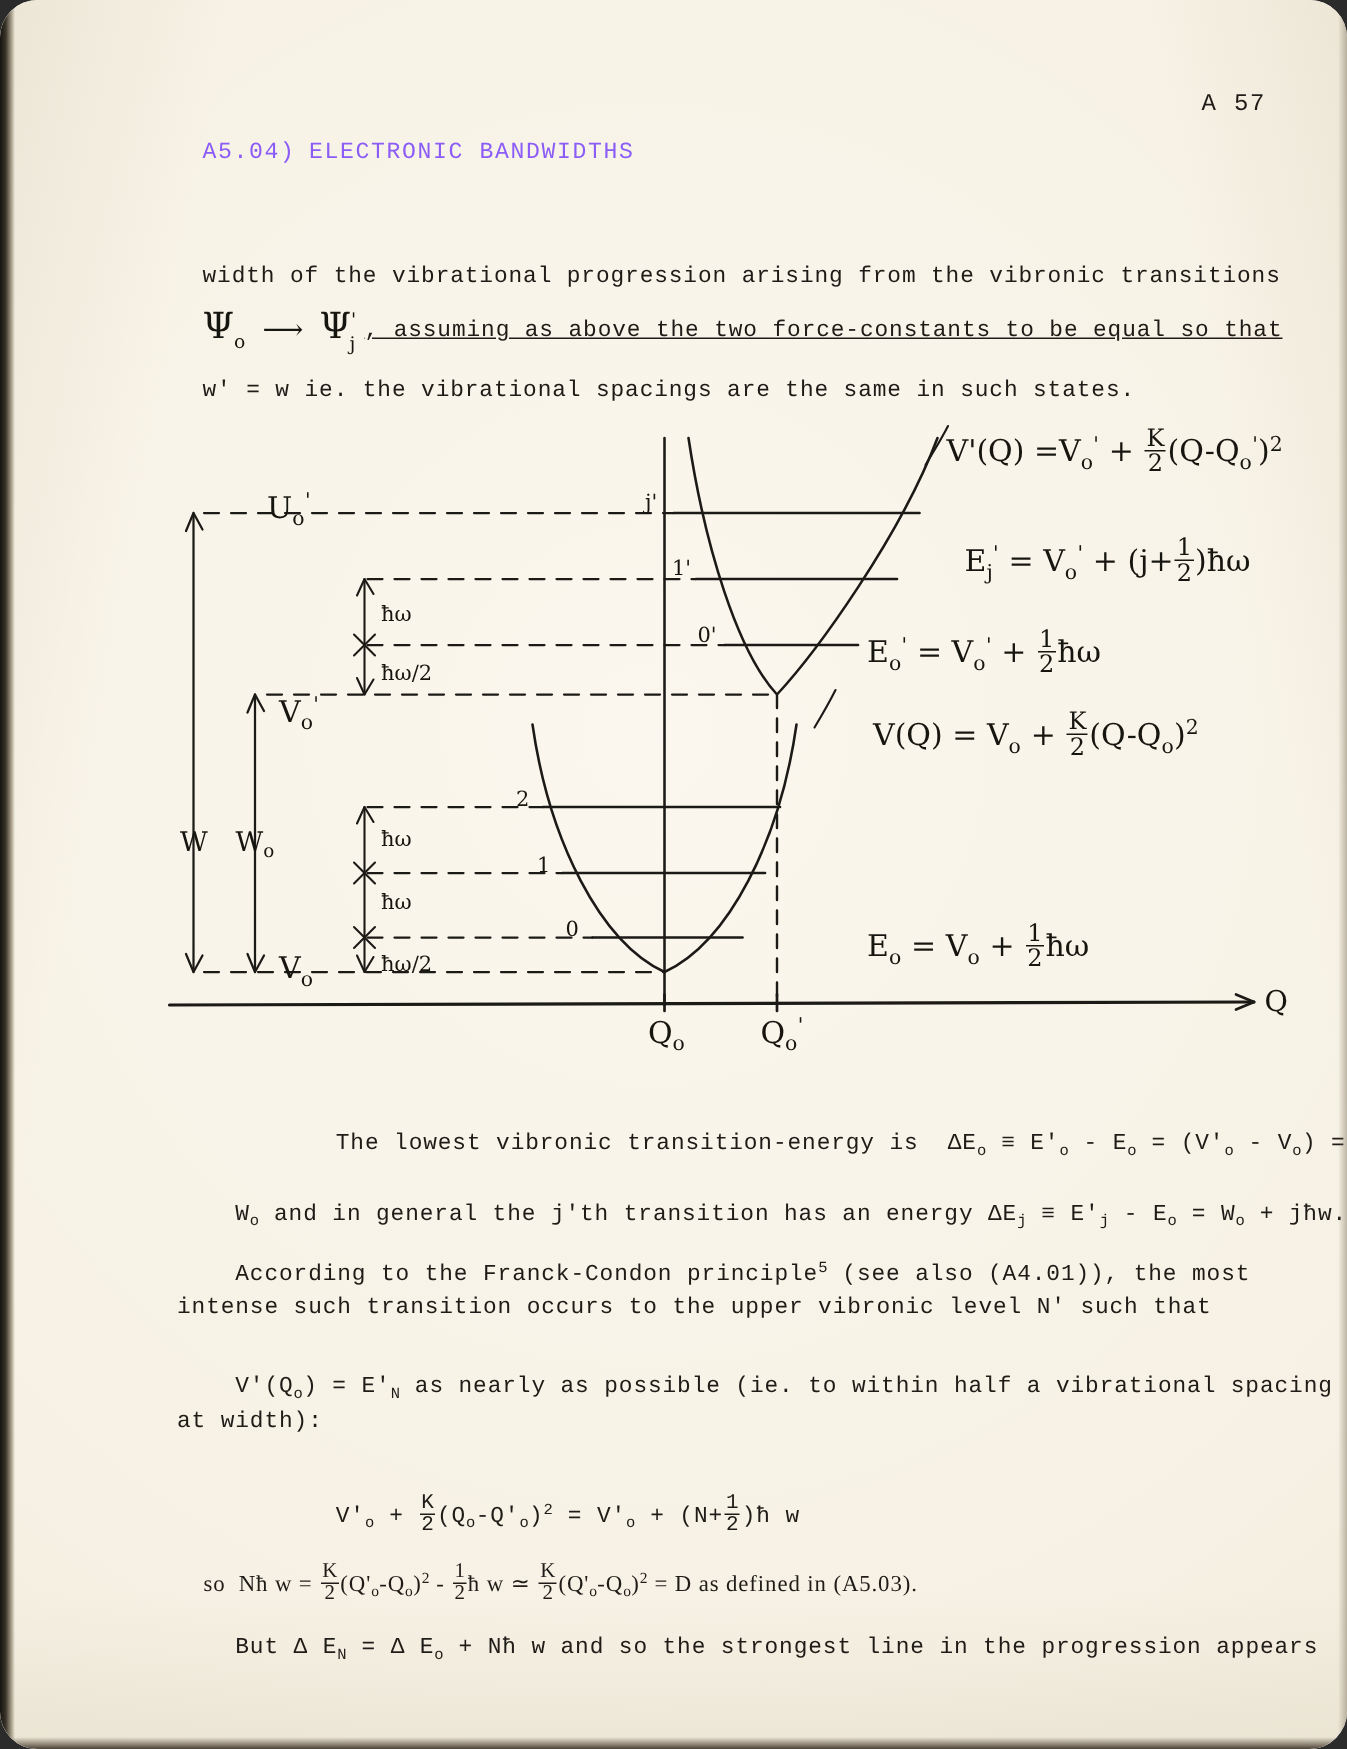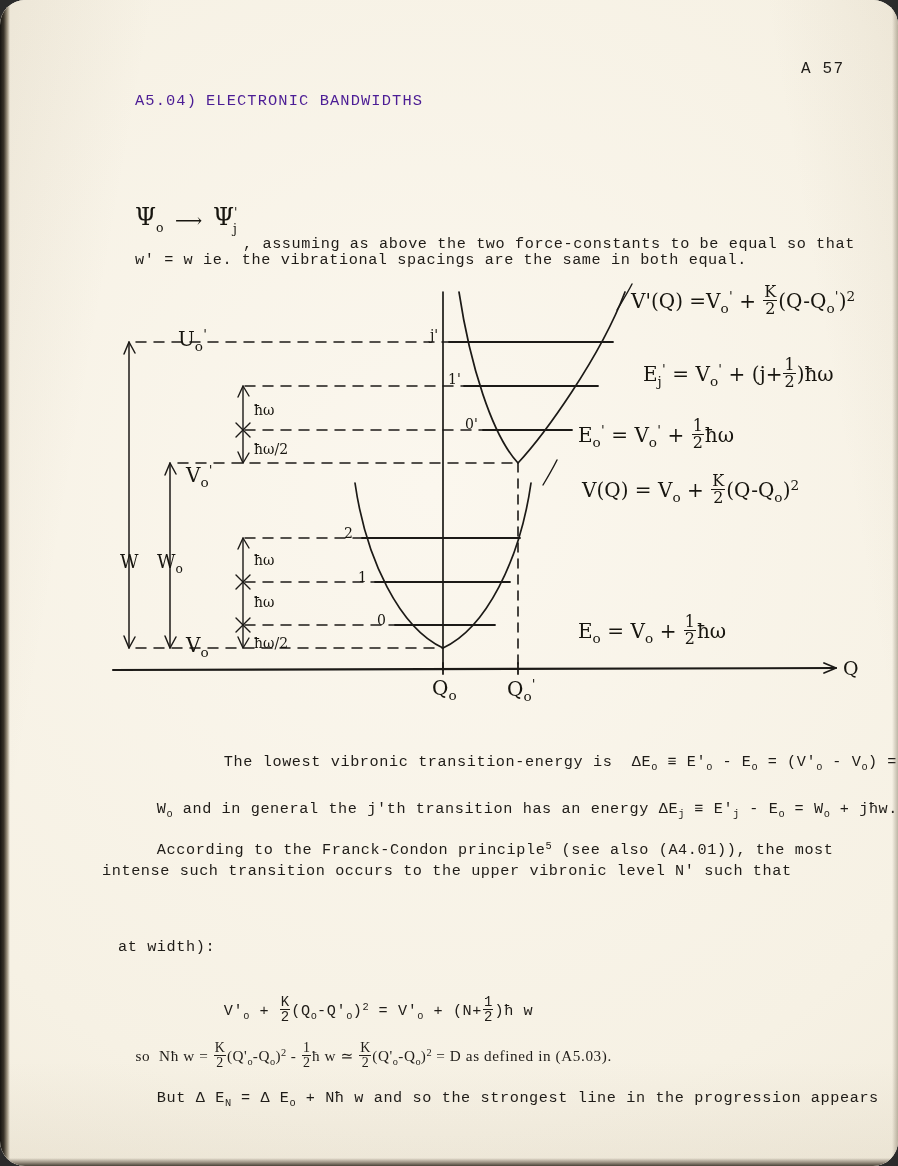--- a/index.html
+++ b/index.html
@@ -66,21 +66,21 @@
     font-size: 16px;
     letter-spacing: 1.2px;
     color: #1f1c18;
     white-space: pre;
   }
   .heading {
     position: absolute;
     font-family: "Liberation Mono", "DejaVu Sans Mono", monospace;
     font-size: 15.4px;
     letter-spacing: 1.1px;
-    color: #4c1d95;
+    color: #8b5cf6;
     white-space: pre;
   }
   sub {
     font-size: 0.68em;
     vertical-align: -0.38em;
     letter-spacing: 0.2px;
   }
   sup {
     font-size: 0.68em;
     vertical-align: 0.52em;
@@ -127,32 +127,33 @@
 
 <div id="page">
   <div id="paper-tint"></div>
 
   <div class="pagenum" style="left:801px; top:60px;">A 57</div>
 
   <div class="heading" style="left:135px; top:92px;">A5.04)</div>
   <div class="heading" style="left:206px; top:92px;">ELECTRONIC BANDWIDTHS</div>
 
 
+  <div class="typed" style="left:135px; top:177px;">width of the vibrational progression arising from the vibronic transitions</div>
 
   <div style="position:absolute; left:135px; top:205px;">
     <span class="hand" style="position:absolute; left:0px; top:0px; font-size:24px;">Ψ</span>
     <span class="hand xs" style="position:absolute; left:21px; top:17px;">o</span>
     <span class="hand" style="position:absolute; left:40px; top:6px; font-size:19px;">⟶</span>
     <span class="hand" style="position:absolute; left:78px; top:0px; font-size:24px;">Ψ</span>
     <span class="hand xs" style="position:absolute; left:98px; top:18px;">j</span>
     <span class="hand xs" style="position:absolute; left:99px; top:2px;">'</span>
-    <span class="typed" style="left:108px; top:32px;">, assuming as above the two force-constants to be equal so that</span>
-  </div>
-
-  <div class="typed" style="left:135px; top:253px;">w' = w ie. the vibrational spacings are the same in both equal.</div>
+    <span class="typed" style="left:108px; top:8px;text-decoration:underline;">, assuming as above the two force-constants to be equal so that</span>
+  </div>
+
+  <div class="typed" style="left:135px; top:253px;">w' = w ie. the vibrational spacings are the same in such states.</div>
 
   <div id="diagram">
     <svg width="898" height="450" viewBox="0 0 898 450">
       <g stroke="#1c1a17" fill="none" stroke-linecap="round">
 
         <line x1="113" y1="400" x2="836" y2="398" stroke-width="2.1"></line>
         <path d="M836 398 L824 393 M836 398 L824 403" stroke-width="1.8"></path>
 
         <line x1="443" y1="22" x2="443" y2="400" stroke-width="1.7"></line>
 
@@ -292,22 +293,25 @@
   </div>
 
   <div class="typed" style="left:118px; top:787px;">
     <span>W</span><sub>o</sub><span> and in general the j'th transition has an energy </span><span>ΔE</span><sub>j</sub><span> ≡ E'</span><sub>j</sub><span> - E</span><sub>o</sub><span> = W</span><sub>o</sub><span> + jħw.</span>
   </div>
 
   <div class="typed" style="left:118px; top:826px;">
     <span>According to the Franck-Condon principle</span><sup>5</sup><span> (see also (A4.01)), the most</span>
   </div>
 
-  <div class="typed" style="left:102px; top:864px;">intense such transition occurs to the upper vibronic level N' such that</div>
-
+  <div class="typed" style="left:118px; top:864px;">intense such transition occurs to the upper vibronic level N' such that</div>
+
+  <div class="typed" style="left:118px; top:902px;">
+    <span>V'(Q</span><sub>o</sub><span>) = E'</span><sub>N</sub><span> as nearly as possible (ie. to within half a vibrational spacing</span>
+  </div>
 
   <div class="typed" style="left:118px; top:940px;">at width):</div>
 
   <div class="typed" style="left:185px; top:980px;">
     <span>V'</span><sub>o</sub><span> + </span><span class="frac"><span class="num">K</span><span class="den">2</span></span><span>(Q</span><sub>o</sub><span>-Q'</span><sub>o</sub><span>)</span><sup>2</sup><span> = V'</span><sub>o</sub><span> + (N+</span><span class="frac"><span class="num">1</span><span class="den">2</span></span><span>)ħ w</span>
   </div>
 
   <div class="typed" style="left:118px; top:1026px;font-family:Liberation Serif, serif;">
     <span>so  </span><span>Nħ w = </span><span class="frac"><span class="num">K</span><span class="den">2</span></span><span>(Q'</span><sub>o</sub><span>-Q</span><sub>o</sub><span>)</span><sup>2</sup><span> - </span><span class="frac"><span class="num">1</span><span class="den">2</span></span><span>ħ w ≃ </span><span class="frac"><span class="num">K</span><span class="den">2</span></span><span>(Q'</span><sub>o</sub><span>-Q</span><sub>o</sub><span>)</span><sup>2</sup><span> = D as defined in (A5.03).</span>
   </div>

